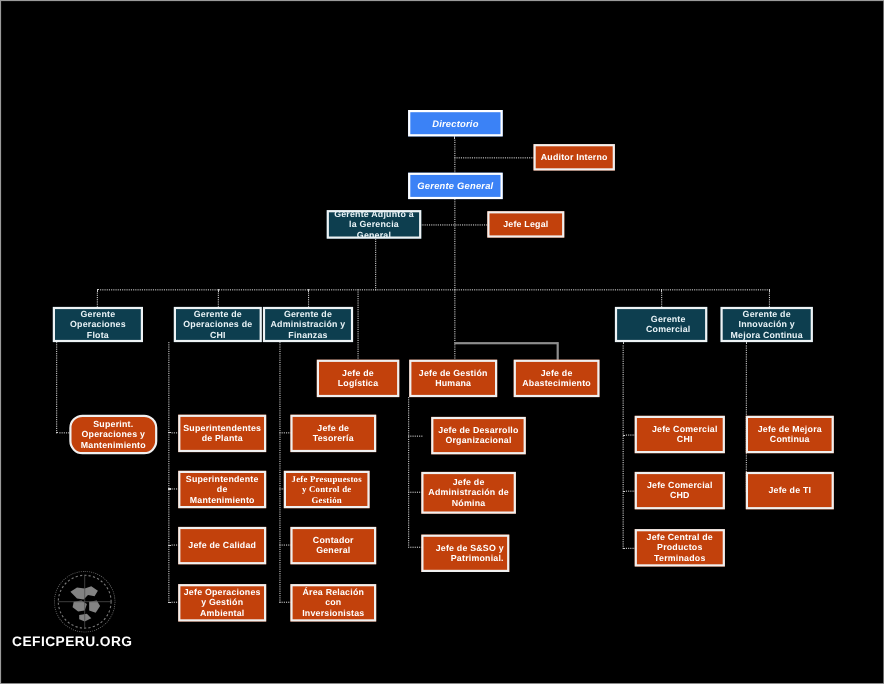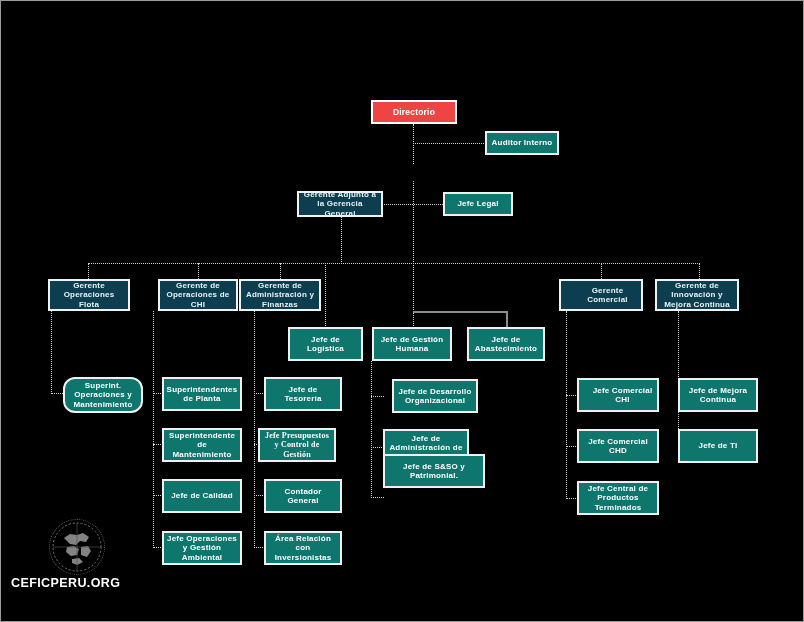--- a/index.html
+++ b/index.html
@@ -21,23 +21,23 @@
     display:flex;align-items:center;justify-content:center;
     text-align:center;
     color:#ffffff;
     border:2px solid #f2f2f2;
     font-weight:bold;
     letter-spacing:.2px;
     line-height:1.18;
     z-index:5;
     padding:2px 3px;
   }
-  .node.blue{background:#ef4444;border-color:#ffffff;font-size:8.5px;}
+  .node.blue{background:#3b82f6;border-color:#ffffff;font-size:8.5px;font-style:italic;}
   .node.teal{background:#0d3e4f;border-color:#eef3f5;font-size:8px;color:#e9f3f7;}
-  .node.dark{background:#0f766e;border-color:#f0f0f0;font-size:8px;}
+  .node.dark{background:#c2410c;border-color:#f0f0f0;font-size:8px;}
 
   
   .dotv{
     position:absolute;
     width:0;
     border-left:1px dotted #cfcfcf;
     z-index:2;
   }
   .doth{
     position:absolute;
@@ -147,20 +147,21 @@
   <div class="doth" style="left:565px;top:497px;width:12px;"></div>
 
   <div class="dotv" style="left:677px;top:310px;height:136px;"></div>
   <div class="doth" style="left:677px;top:394px;width:12px;"></div>
   <div class="doth" style="left:677px;top:445px;width:12px;"></div>
 
   <div class="node blue" style="left:370px;top:99px;width:86px;height:24px;">Directorio</div>
 
   <div class="node dark" style="left:484px;top:130px;width:74px;height:24px;">Auditor Interno</div>
 
+  <div class="node blue" style="left:370px;top:156px;width:86px;height:24px;">Gerente General</div>
 
   <div class="node teal" style="left:296px;top:190px;width:86px;height:26px;">Gerente Adjunto a la Gerencia General</div>
 
   <div class="node dark" style="left:442px;top:191px;width:70px;height:24px;">Jefe Legal</div>
 
   <div class="node teal" style="left:47px;top:278px;width:82px;height:32px;">Gerente Operaciones Flota</div>
 
   <div class="node teal" style="left:157px;top:278px;width:80px;height:32px;">Gerente de Operaciones de CHI</div>
 
   <div class="node teal" style="left:238px;top:278px;width:82px;height:32px;">Gerente de Administración y Finanzas</div>
@@ -182,21 +183,21 @@
   <div class="node dark" style="left:161px;top:530px;width:80px;height:34px;">Jefe Operaciones y Gestión Ambiental</div>
   <div class="node dark" style="left:161px;top:478px;width:80px;height:34px;">Jefe de Calidad</div>
 
   <div class="node dark" style="left:263px;top:376px;width:78px;height:34px;">Jefe de Tesorería</div>
   <div class="node dark" style="left:257px;top:427px;width:78px;height:34px;font-family:Liberation Serif, serif;">Jefe Presupuestos y Control de Gestión</div>
   <div class="node dark" style="left:263px;top:478px;width:78px;height:34px;">Contador General</div>
   <div class="node dark" style="left:263px;top:530px;width:78px;height:34px;">Área Relación con Inversionistas</div>
 
   <div class="node dark" style="left:391px;top:378px;width:86px;height:34px;">Jefe de Desarrollo Organizacional</div>
   <div class="node dark" style="left:382px;top:428px;width:86px;height:38px;">Jefe de Administración de Nómina</div>
-  <div class="node dark" style="left:382px;top:453px;width:102px;height:34px;">Jefe de S&amp;SO y Patrimonial.</div>
+  <div class="node dark" style="left:382px;top:485px;width:80px;height:34px;text-align:right;">Jefe de S&amp;SO y Patrimonial.</div>
 
   <div class="node dark" style="left:576px;top:377px;width:82px;height:34px;padding-left:12px;">Jefe Comercial CHI</div>
   <div class="node dark" style="left:576px;top:428px;width:82px;height:34px;">Jefe Comercial CHD</div>
   <div class="node dark" style="left:576px;top:480px;width:82px;height:34px;">Jefe Central de Productos Terminados</div>
 
   <div class="node dark" style="left:677px;top:377px;width:80px;height:34px;">Jefe de Mejora Continua</div>
   <div class="node dark" style="left:677px;top:428px;width:80px;height:34px;">Jefe de TI</div>
 
   <div id="watermark">
     <div id="wm-globe">

